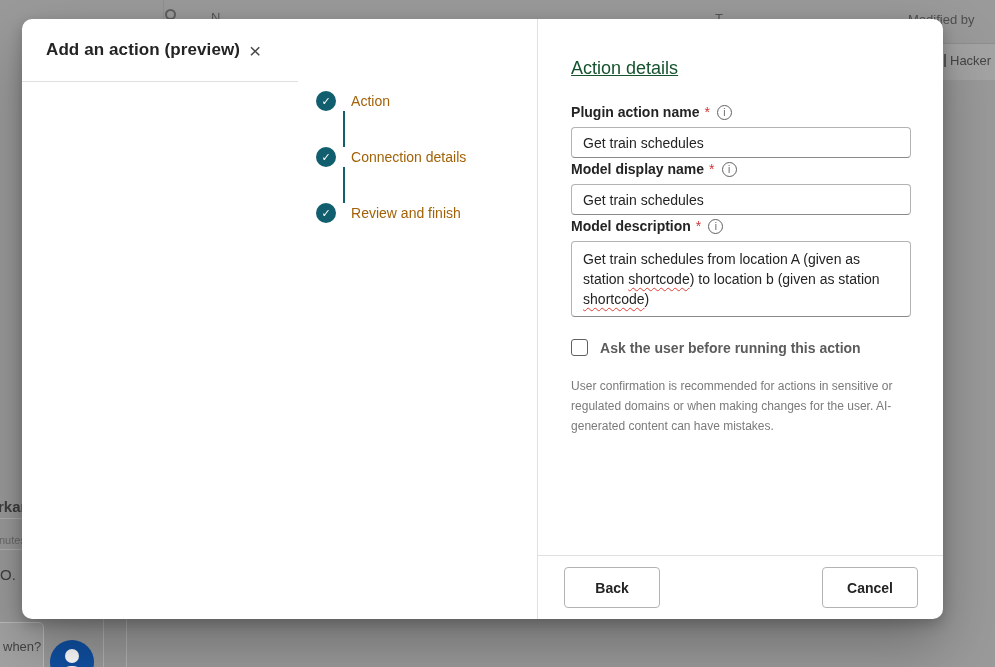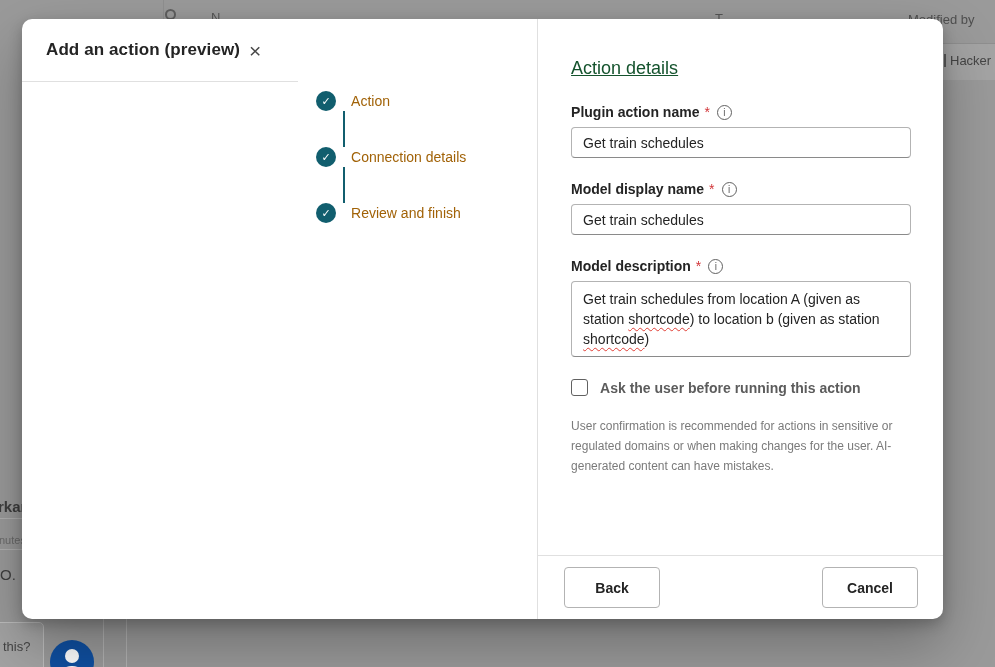--- a/index.html
+++ b/index.html
@@ -55,21 +55,21 @@
 
   .field-label { display:flex; align-items:center; font-size:14px; font-weight:700;
     color:#242424; margin:0 0 7px 0; }
   .required-mark { color:#d13438; font-weight:400; margin-left:5px; }
   .info-icon { width:15px; height:15px; border:1px solid #616161; border-radius:50%;
     color:#616161; font-size:10px; line-height:13px; text-align:center; margin-left:7px;
     font-style:normal; font-weight:400; cursor:default; }
 
   .text-input { display:block; width:100%; height:31px; border:1px solid #b3b3b3;
     border-bottom-color:#8a8a8a; border-radius:4px; padding:0 11px; font-size:14px;
-    color:#242424; font-family:inherit; margin-bottom:23px; background:#fff; }
+    color:#242424; font-family:inherit; margin-bottom:3px; background:#fff; }
   .textarea-box { width:100%; min-height:56px; border:1px solid #b3b3b3;
     border-bottom-color:#8a8a8a; border-radius:4px; padding:7px 11px; font-size:14px;
     line-height:20px; color:#242424; margin-bottom:22px; background:#fff; }
   .misspelled { text-decoration:underline wavy #e03e36 1px; text-underline-offset:3px; }
 
   .checkbox-row { display:flex; align-items:center; gap:12px; margin:0 0 20px 0; }
   .checkbox { width:17px; height:17px; border:1px solid #616161; border-radius:3px;
     background:#fff; cursor:pointer; }
   .checkbox-label { font-size:14px; font-weight:700; color:#5c5c5c; }
 
@@ -99,21 +99,21 @@
   <div class="bg-frag" style="left:-2px; top:498px; font-size:15px; font-weight:700; color:#3e3e3e;">rkan</div>
   <div class="bg-line" style="left:0; top:518px; width:22px; height:1px; background:#b0b0b0;"></div>
   <div class="bg-frag" style="left:-1px; top:534px; font-size:11px; color:#6a6a6a;">nutes</div>
   <div class="bg-line" style="left:0; top:549px; width:22px; height:1px; background:#b0b0b0;"></div>
   <div class="bg-frag" style="left:0; top:566px; font-size:15px; color:#3e3e3e;">O.</div>
 
   <div class="bg-soft-line" style="left:103px; top:619px; width:1px; height:48px;"></div>
   <div class="bg-soft-line" style="left:126px; top:619px; width:1px; height:48px;"></div>
 
   <div class="bg-chatbox">
-    <span class="bg-frag" style="left:42px; top:16px; font-size:13px; color:#454545;">this?</span>
+    <span class="bg-frag" style="left:42px; top:16px; font-size:13px; color:#454545;">when?</span>
   </div>
   <div class="bg-avatar" id="bg-avatar" style="background: rgb(15, 79, 160);">
     <span class="head"></span>
     <span class="shoulders"></span>
   </div>
 </div>
 
 <div class="modal">
 
   <div class="modal-header">

